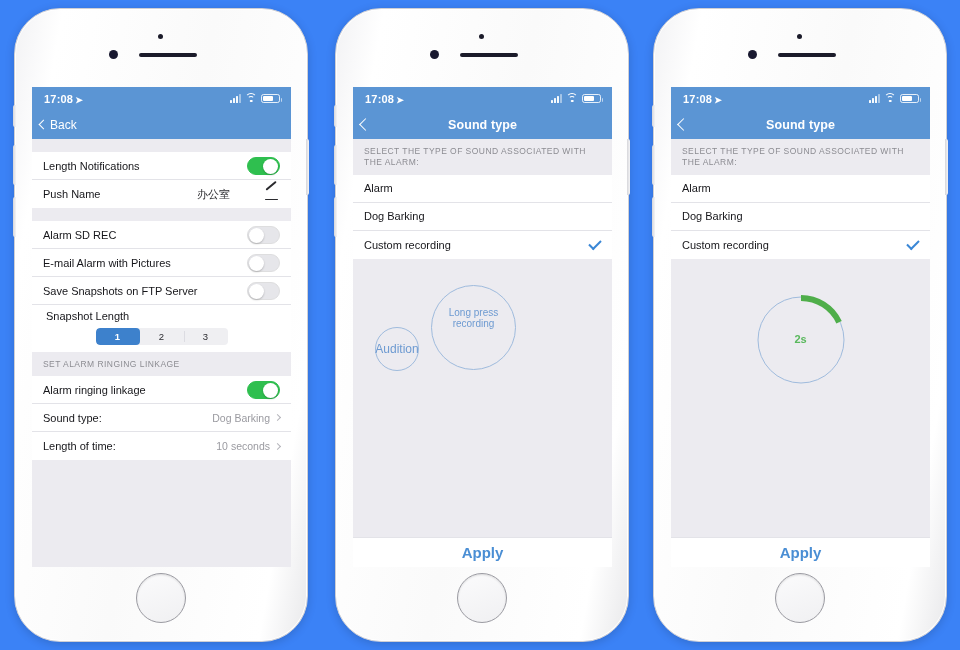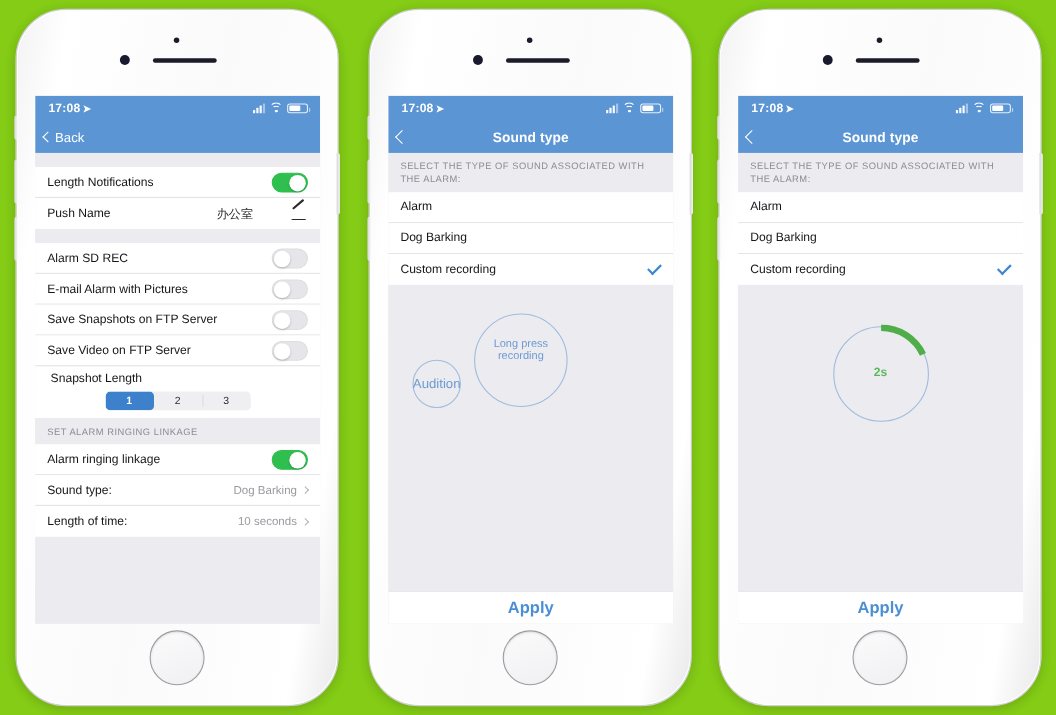--- a/index.html
+++ b/index.html
@@ -5,21 +5,21 @@
   * { box-sizing: border-box; margin: 0; padding: 0; }
   html, body {
     width: 960px; height: 650px;
     background: #ffffff;
     font-family: "Liberation Sans", sans-serif;
     overflow: hidden;
   }
   .stage {
     position: relative;
     width: 960px; height: 650px;
-    background: #84cc16;
+    background: #3b82f6;
   }
 
   
   .phone {
     position: absolute;
     top: 8px;
     width: 294px;
     height: 634px;
     border-radius: 46px;
     background: linear-gradient(100deg,#f2f2f4 0%,#ffffff 12%,#fafafa 50%,#ffffff 88%,#e8e8ea 100%);
@@ -353,26 +353,20 @@
           <span class="toggle">
               <span class="knob"></span>
             </span>
         </div>
         <div class="row">
           <span class="label">Save Snapshots on FTP Server</span>
           <span class="toggle">
               <span class="knob"></span>
             </span>
         </div>
-        <div class="row">
-          <span class="label">Save Video on FTP Server</span>
-          <span class="toggle">
-              <span class="knob"></span>
-            </span>
-        </div>
         <div class="snaprow">
           <div class="label">Snapshot Length</div>
         </div>
         <div class="segwrap">
           <div class="segment">
             <div class="seg active">1</div>
             <div class="seg">2</div>
             <div class="seg">3</div>
           </div>
         </div>

